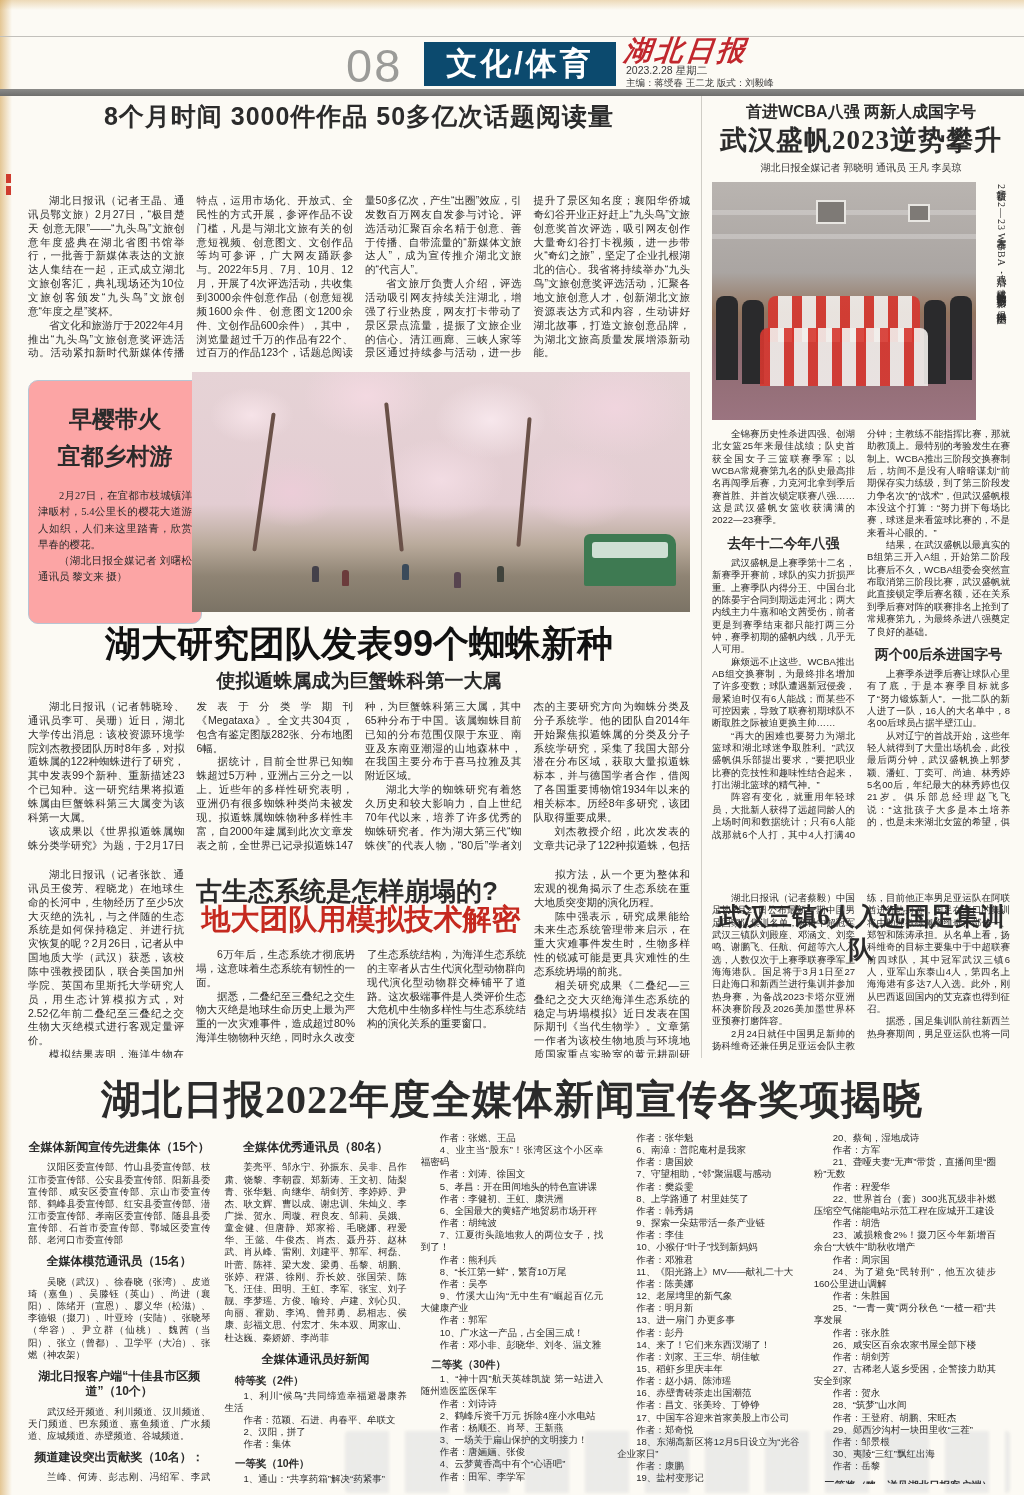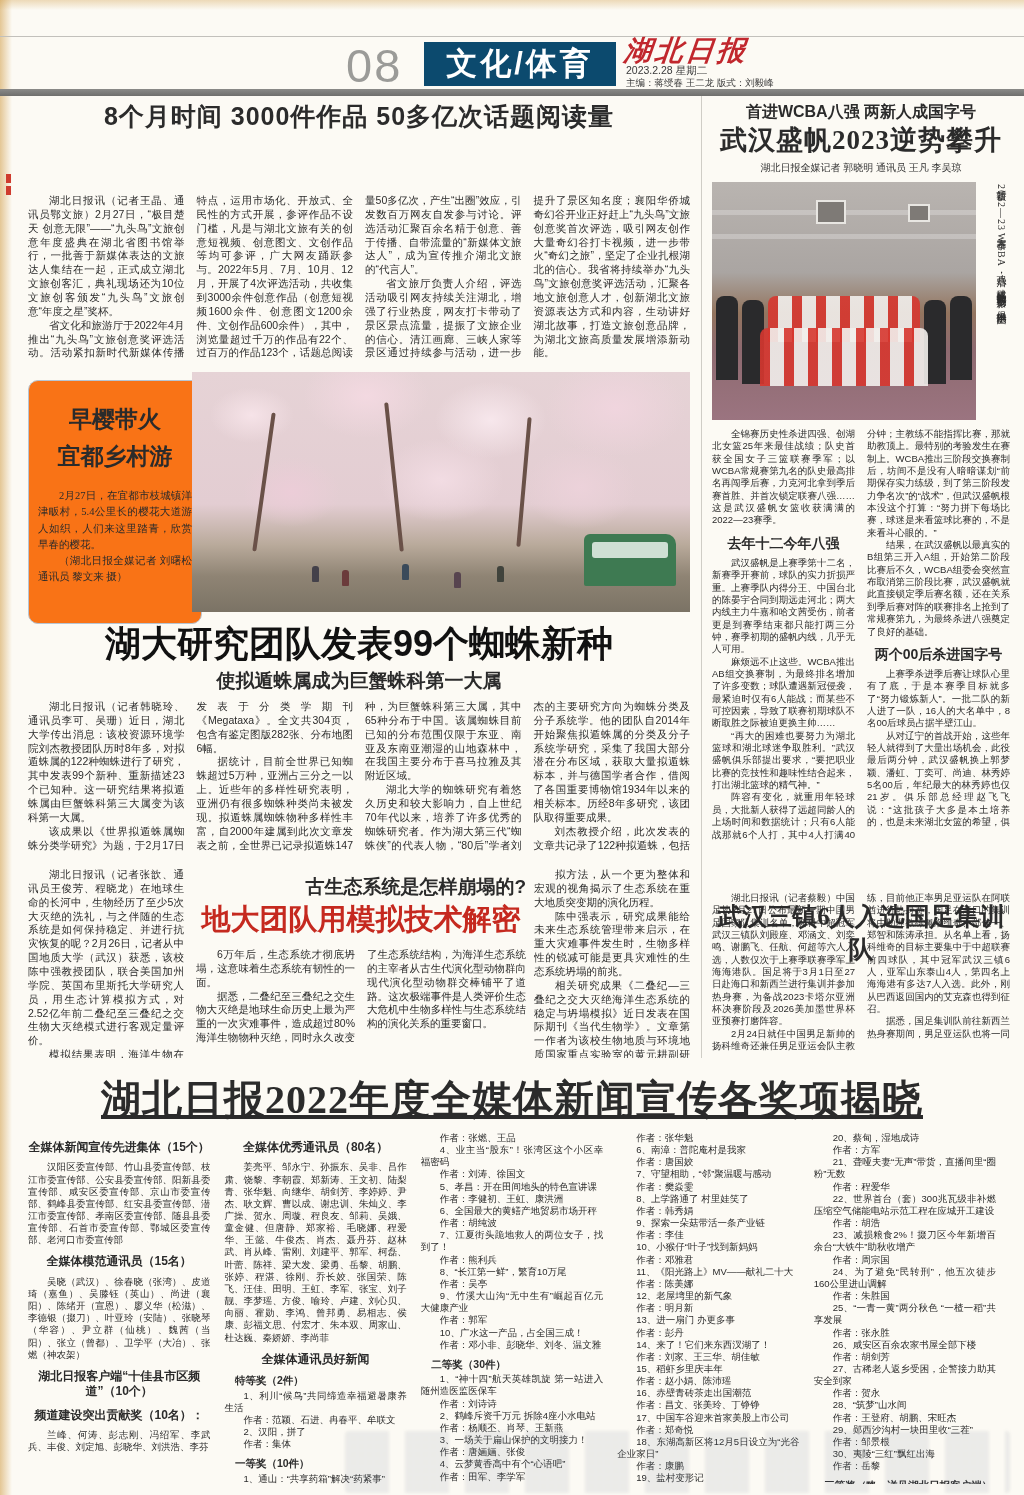--- a/index.html
+++ b/index.html
@@ -22,21 +22,21 @@
   #topbar{left:0;right:0;top:89px;height:7px;background:linear-gradient(180deg,#8a8a88,#6f6f6d);}
   
   .bodytext p,.gp{margin:0;text-indent:2em;text-align:justify;}
   .bodytext{font-size:10.5px;line-height:1.32;overflow:hidden;}
   
   #lead-kicker{left:28px;top:100px;width:662px;text-align:center;font-size:25px;font-weight:bold;letter-spacing:1px;}
   #lead-headline{left:20px;top:131px;width:678px;text-align:center;font-size:40px;font-weight:900;color:#111;}
   #lead-body{left:28px;top:194px;width:662px;height:176px;column-count:4;column-gap:12px;}
   
   #cap-box{left:28px;top:380px;width:154px;height:226px;border:1px solid #b7c5d3;border-radius:10px;
-           padding:8px 9px;font-family:"Liberation Serif",serif;background:#f97316;}
+           padding:8px 9px;font-family:"Liberation Serif",serif;background:#fca5a5;}
   .cap-title{text-align:center;font-size:23px;font-weight:bold;line-height:1.5;margin-top:14px;}
   #cap-text{margin-top:14px;font-size:10.5px;line-height:1.55;}
   #cap-text p{margin:0;text-indent:2em;text-align:justify;}
   #photo-blossom{left:192px;top:372px;width:498px;height:240px;overflow:hidden;
      background:
        radial-gradient(60px 40px at 12% 18%,#f6e3e8 0,rgba(246,227,232,0) 70%),
        radial-gradient(90px 60px at 35% 10%,#f3d9e1 0,rgba(243,217,225,0) 70%),
        radial-gradient(80px 55px at 60% 20%,#f7e7ec 0,rgba(247,231,236,0) 70%),
        radial-gradient(100px 70px at 85% 15%,#f0d5de 0,rgba(240,213,222,0) 70%),
        radial-gradient(70px 50px at 20% 50%,#eccdd8 0,rgba(236,205,216,0) 70%),
@@ -46,21 +46,21 @@
   .trunk{position:absolute;background:#6a5148;width:4px;border-radius:2px;}
   .person{position:absolute;width:7px;height:16px;border-radius:3px 3px 1px 1px;}
   #bus{position:absolute;right:14px;bottom:26px;width:92px;height:52px;background:#3e7a52;border-radius:6px 10px 2px 2px;}
   #bus:after{content:"";position:absolute;left:8px;top:8px;right:8px;height:16px;background:#cfe0d4;border-radius:3px;}
   
   #spider-headline{left:28px;top:620px;width:662px;text-align:center;font-size:36px;font-weight:900;color:#111;}
   #spider-subhead{left:28px;top:668px;width:662px;text-align:center;font-size:19px;font-weight:bold;}
   #spider-body{left:28px;top:700px;width:662px;height:158px;column-count:4;column-gap:12px;}
   
   #paleo-col1{left:28px;top:868px;width:156px;height:190px;}
-  #paleo-kicker{left:196px;top:874px;width:330px;text-align:right;font-size:19px;font-weight:bold;}
+  #paleo-kicker{left:196px;top:874px;width:330px;text-align:left;font-size:26px;font-weight:bold;}
   #paleo-headline{left:196px;top:900px;width:330px;text-align:center;font-family:"Liberation Serif",serif;
                   font-weight:900;font-size:29px;color:#c5291f;}
   #paleo-mid{left:196px;top:948px;width:330px;height:110px;column-count:2;column-gap:12px;}
   #paleo-col4{left:534px;top:868px;width:156px;height:190px;}
   #divider-v{left:701px;top:96px;height:962px;border-left:1px solid #cfcdc6;}
   
   #w-kicker{left:712px;top:102px;width:298px;text-align:center;font-size:16px;font-weight:bold;}
   #w-headline{left:706px;top:122px;width:310px;text-align:center;font-family:"Liberation Serif",serif;
               font-weight:900;font-size:27px;letter-spacing:1px;}
   #w-byline{left:712px;top:161px;width:298px;text-align:center;font-size:10px;color:#333;}
@@ -77,21 +77,21 @@
   #w-body{left:712px;top:428px;width:298px;height:422px;column-count:2;column-gap:12px;
           font-size:9.5px;line-height:1.3;overflow:hidden;}
   .sub-h{text-align:center;font-weight:bold;font-size:14px;margin:7px 0 5px;break-inside:avoid;}
   
   #f-headline{left:706px;top:900px;width:310px;text-align:center;font-family:"Liberation Serif",serif;
               font-weight:900;font-size:25px;}
   #f-body{left:712px;top:892px;width:298px;height:164px;column-count:2;column-gap:12px;
           font-size:9.5px;line-height:1.3;overflow:hidden;}
   
   #aw-headline{left:28px;top:1072px;width:968px;text-align:center;font-family:"Liberation Serif",serif;
-               font-weight:900;font-size:40px;letter-spacing:1px;text-decoration:underline;}
+               font-weight:900;font-size:40px;letter-spacing:1px;}
   #aw-cols{left:28px;top:1132px;width:968px;height:352px;display:flex;gap:14px;}
   .aw-col{flex:1 1 0;overflow:hidden;font-size:9.5px;line-height:1.28;}
   .aw-h{text-align:center;font-weight:bold;font-size:12px;margin:8px 0 6px;}
   .aw-h2{font-weight:bold;font-size:10.5px;margin:7px 0 2px;text-indent:1em;}
   .blk-p{margin:0;text-indent:2em;text-align:justify;}
   #bleed{left:345px;bottom:2px;width:665px;height:62px;border-radius:4px;filter:blur(1.5px);
      background:repeating-linear-gradient(90deg,rgba(115,128,150,.12) 0 44px,rgba(115,128,150,0) 44px 60px);}
 </style>
 </head>
 <body>
@@ -202,20 +202,21 @@
     </div>
 
   <div class="abs" id="aw-headline">湖北日报2022年度全媒体新闻宣传各奖项揭晓</div>
   <div class="abs" id="aw-cols">
     <div class="aw-col">
         <div class="aw-h">全媒体新闻宣传先进集体（15个）</div>
         <p class="blk-p">汉阳区委宣传部、竹山县委宣传部、枝江市委宣传部、公安县委宣传部、阳新县委宣传部、咸安区委宣传部、京山市委宣传部、鹤峰县委宣传部、红安县委宣传部、潜江市委宣传部、孝南区委宣传部、随县县委宣传部、石首市委宣传部、鄂城区委宣传部、老河口市委宣传部</p>
         <div class="aw-h">全媒体模范通讯员（15名）</div>
         <p class="blk-p">吴晓（武汉）、徐春晓（张湾）、皮道琦（嘉鱼）、吴滕钰（英山）、尚进（襄阳）、陈绪开（宣恩）、廖义华（松滋）、李德银（掇刀）、叶亚玲（安陆）、张晓琴（华容）、尹立群（仙桃）、魏茜（当阳）、张立（曾都）、卫学平（大冶）、张燃（神农架）</p>
         <div class="aw-h">湖北日报客户端“十佳县市区频道”（10个）</div>
+        <p class="blk-p">武汉经开频道、利川频道、汉川频道、天门频道、巴东频道、嘉鱼频道、广水频道、应城频道、赤壁频道、谷城频道。</p>
         <div class="aw-h">频道建设突出贡献奖（10名）：</div>
         <p class="blk-p">兰峰、何涛、彭志刚、冯绍军、李武兵、丰俊、刘定旭、彭晓华、刘洪浩、李芬</p>
       </div>
     <div class="aw-col">
         <div class="aw-h">全媒体优秀通讯员（80名）</div>
         <p class="blk-p">姜亮平、邹永宁、孙振东、吴非、吕作肃、饶黎、李朝霞、郑新涛、王文初、陆梨青、张华魁、向继华、胡剑芳、李婷婷、尹杰、耿文辉、曹以成、谢忠训、朱灿义、李广操、贺永、周璇、程良友、邹莉、吴娥、童金健、但唐静、郑家裕、毛晓娜、程爱华、王懿、牛俊杰、肖杰、聂丹芬、赵林武、肖从峰、雷刚、刘建平、郭军、柯磊、叶蕾、陈祥、梁大发、梁勇、岳黎、胡鹏、张婷、程湛、徐刚、乔长姣、张国荣、陈飞、汪佳、田明、王虹、李军、张宝、刘子靓、李梦瑶、方俊、喻玲、卢建、刘心贝、向丽、霍勋、李鸿、曾邦勇、易相志、侯康、彭福文思、付宏才、朱本双、周家山、杜达巍、秦娇娇、李尚菲</p>
         <div class="aw-h">全媒体通讯员好新闻</div>
         <div class="aw-h2">特等奖（2件）</div>
         <p class="blk-p">1、利川“候鸟”共同缔造幸福避暑康养生活</p>
         <p class="blk-p">作者：范颖、石进、冉春平、牟联文</p>

